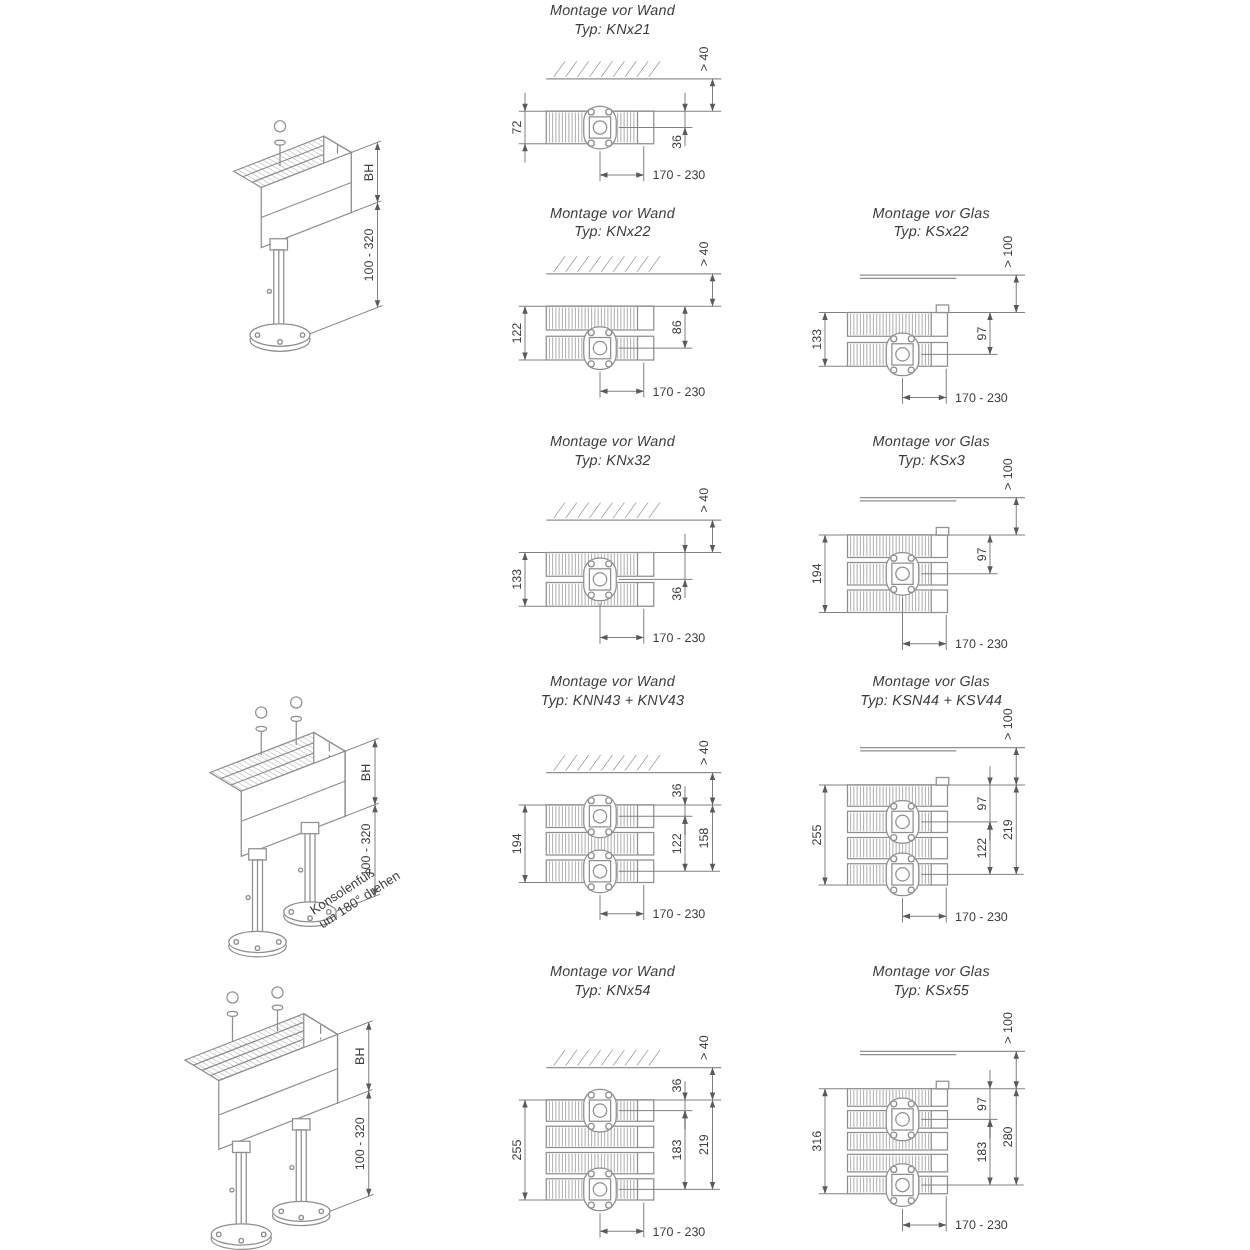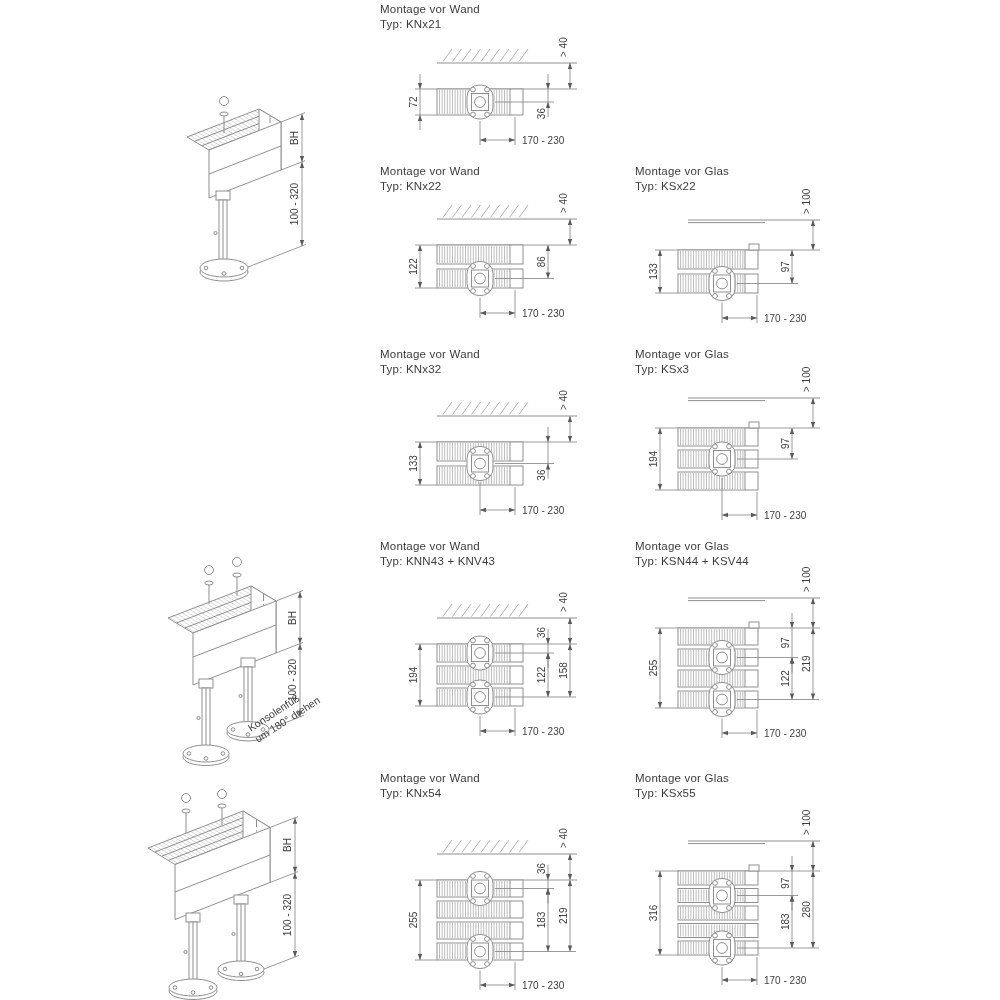--- a/index.html
+++ b/index.html
@@ -1,19 +1,19 @@
 <!DOCTYPE html>
 <html><head>
 <meta charset="utf-8">
 <style>
   html,body{margin:0;padding:0;background:#fff;}
   #page{position:relative;width:1000px;height:1000px;background:#fff;overflow:hidden;
         font-family:"Liberation Sans",sans-serif;}
-  .dtitle{position:absolute;width:220px;text-align:left;font-size:11.5px;line-height:15px;
-          color:#3c3c3c;letter-spacing:.2px;}
+  .dtitle{position:absolute;width:220px;text-align:center;font-size:11.5px;line-height:15px;
+          color:#3c3c3c;letter-spacing:.2px;font-style:italic;}
   .dsvg,.isosvg{position:absolute;overflow:visible;}
   .art{stroke:#8f8f8f;fill:none;stroke-width:1;}
   .artf{stroke:#8f8f8f;fill:#fff;stroke-width:1;}
   .fin{stroke:#9a9a9a;stroke-width:.65;}
   .dash{stroke-dasharray:7 3 1.5 3;}
   .dimline,.ext{stroke:#808080;stroke-width:.8;fill:none;}
   .hatch{stroke:#a2a2a2;stroke-width:.8;}
   svg text{font-family:"Liberation Sans",sans-serif;font-size:10px;fill:#3e3e3e;}
   .note{font-size:10.5px;}
   .arr{fill:#5a5a5a;}

